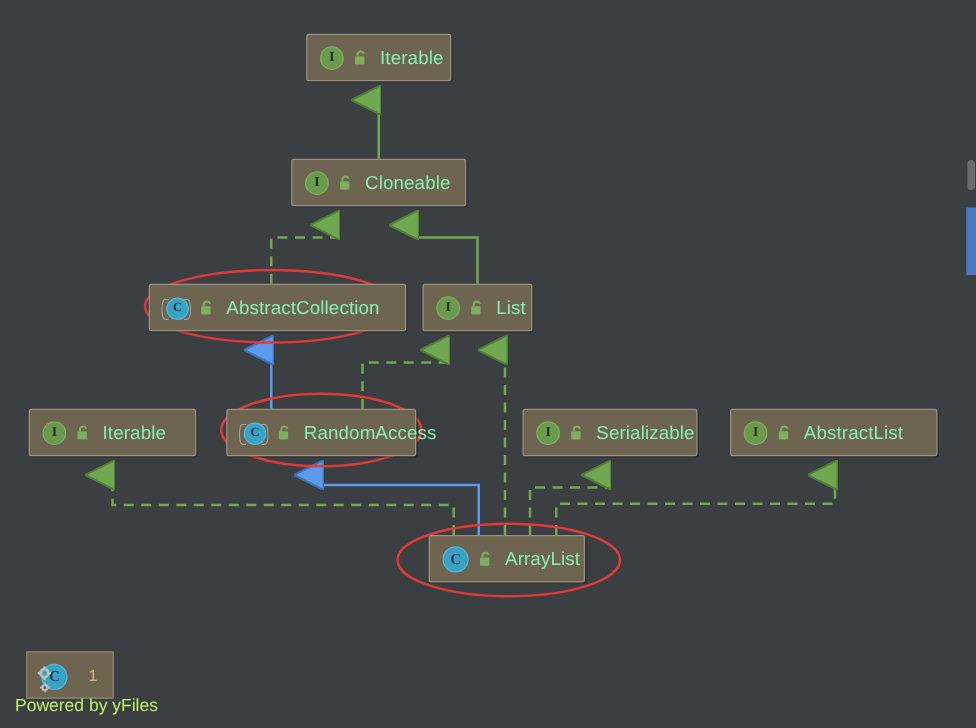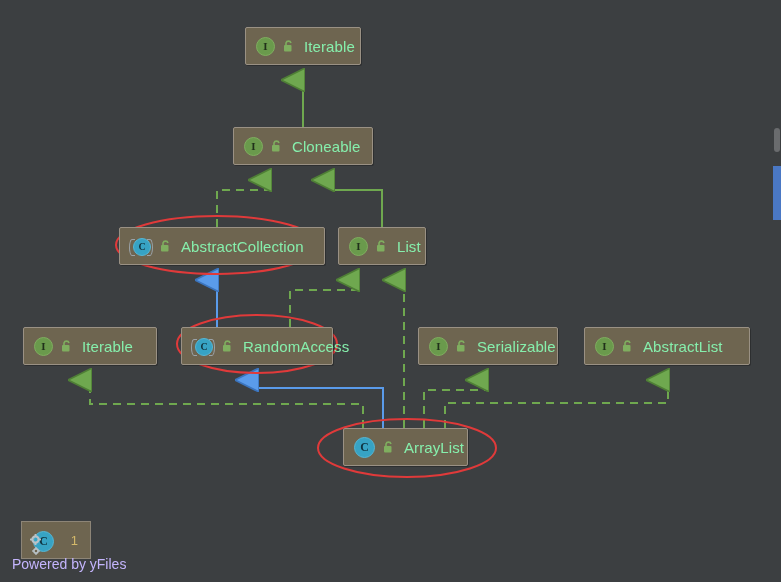--- a/index.html
+++ b/index.html
@@ -171,21 +171,21 @@
   .ico-class-gear .g2 {
     position: absolute;
     left: 2px; top: 11px;
     width: 8px; height: 8px;
     z-index: 2;
   }
   #powered {
     position: absolute;
     left: 12px;
     top: 556px;
-    color: #c4b5fd;
+    color: #bef264;
     font-size: 14px;
     z-index: 6;
     white-space: nowrap;
   }
   
   #scroll-track {
     position: absolute;
     right: 0; top: 0;
     width: 12px; height: 582px;
     background: #3c3f41;

